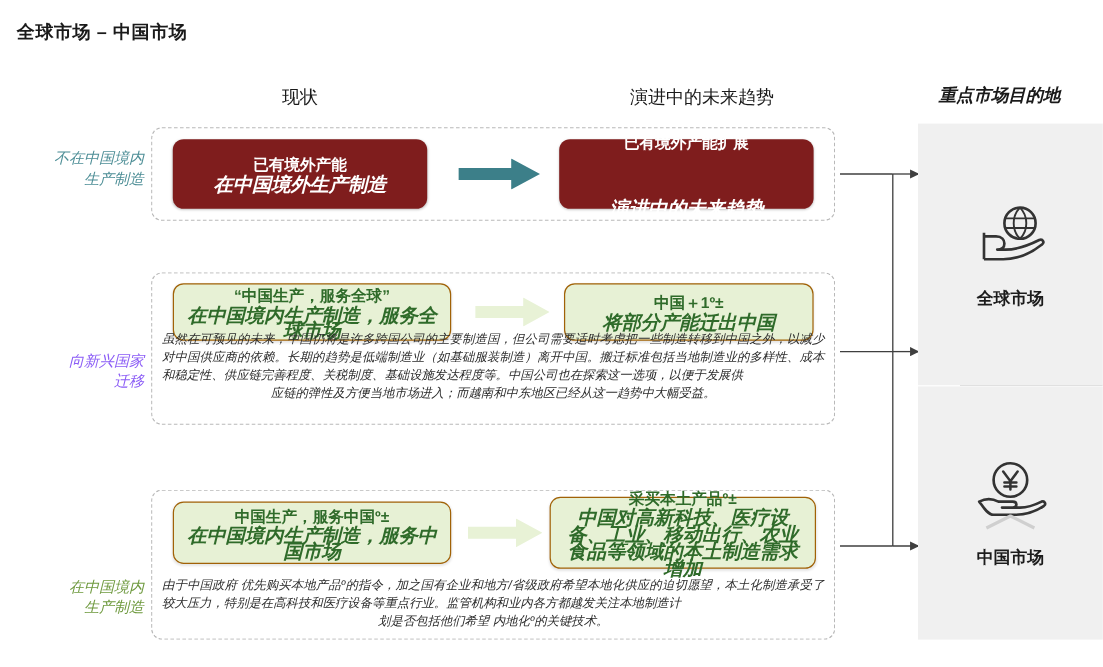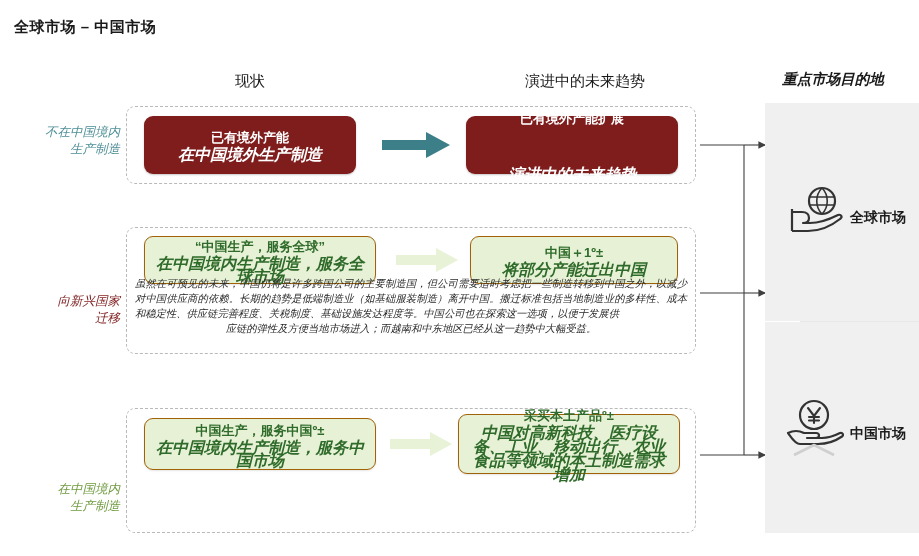--- a/index.html
+++ b/index.html
@@ -29,21 +29,21 @@
   .col-head.h2{left:490px;top:72px;width:190px;}
   .col-head.h3{left:752px;top:70px;width:162px;font-style:italic;font-weight:bold;font-size:14.5px;}
 
   
   .row-label{
     position:absolute;
     font-style:italic;font-size:12.5px;line-height:17px;
     text-align:right;width:112px;
   }
   .row-label.r1{left:8px;top:124px;color:#4d8e96;}
-  .row-label.r2{left:8px;top:293px;color:#7f1d1d;}
+  .row-label.r2{left:8px;top:293px;color:#8b5cf6;}
   .row-label.r3{left:8px;top:444px;color:#6f9a3f;margin-top:37px;}
 
   
   .dash-box{
     position:absolute;
     border:1.4px dashed #b9b9b9;
     border-radius:9px;
     background:#ffffff;
     box-sizing:border-box;
   }
@@ -91,21 +91,21 @@
     text-justify:inter-character;
   }
   .para.p2{left:135px;top:276px;width:552px;}
   .para.p3{left:135px;top:481px;width:552px;}
   .para .last{display:block;text-align:center;}
 
   
   .dest{
     position:absolute;
     background:#f0f0f0;
-    display:flex;
+    display:flex;flex-direction:column;
     align-items:center;justify-content:center;
   }
   .dest.top{left:765px;top:103px;width:154px;height:218px;}
   .dest.bot{left:765px;top:322px;width:154px;height:211px;}
   .dest .lbl{
     font-size:14px;font-weight:bold;color:#1c1c1c;margin-top:12px;
   }
   .dest .ico{width:72px;height:62px;}
   .dest .ico svg{display:block;}
 
@@ -180,20 +180,24 @@
   <div class="arrow" style="left:390px;top:432px;">
     <svg width="62" height="24" viewBox="0 0 62 24">
       <path d="M0 7 H40 V0 L62 12 L40 24 V17 H0 Z" fill="#e8f2d6"></path>
     </svg>
   </div>
   <div class="card green c3b">
     <div class="t1">采买本土产品º±</div>
     <div class="t2">中国对高新科技、医疗设备、工业、移动出行、农业食品等领域的本土制造需求增加</div>
   </div>
 
+  <div class="para p3">
+    <span>由于中国政府  优先购买本地产品º的指令，加之国有企业和地方/省级政府希望本地化供应的迫切愿望，本土化制造承受了较大压力，特别是在高科技和医疗设备等重点行业。监管机构和业内各方都越发关注本地制造计</span>
+    <span class="last">划是否包括他们希望  内地化º的关键技术。</span>
+  </div>
 
   <svg class="connectors">
     <defs>
       <marker id="ah" markerWidth="7" markerHeight="7" refX="6" refY="3.5" orient="auto">
         <path d="M0 0 L7 3.5 L0 7 Z" fill="#3f3f3f"></path>
       </marker>
     </defs>
 
     <path d="M700 145 H744" stroke="#3f3f3f" stroke-width="1.1" fill="none"></path>
 

